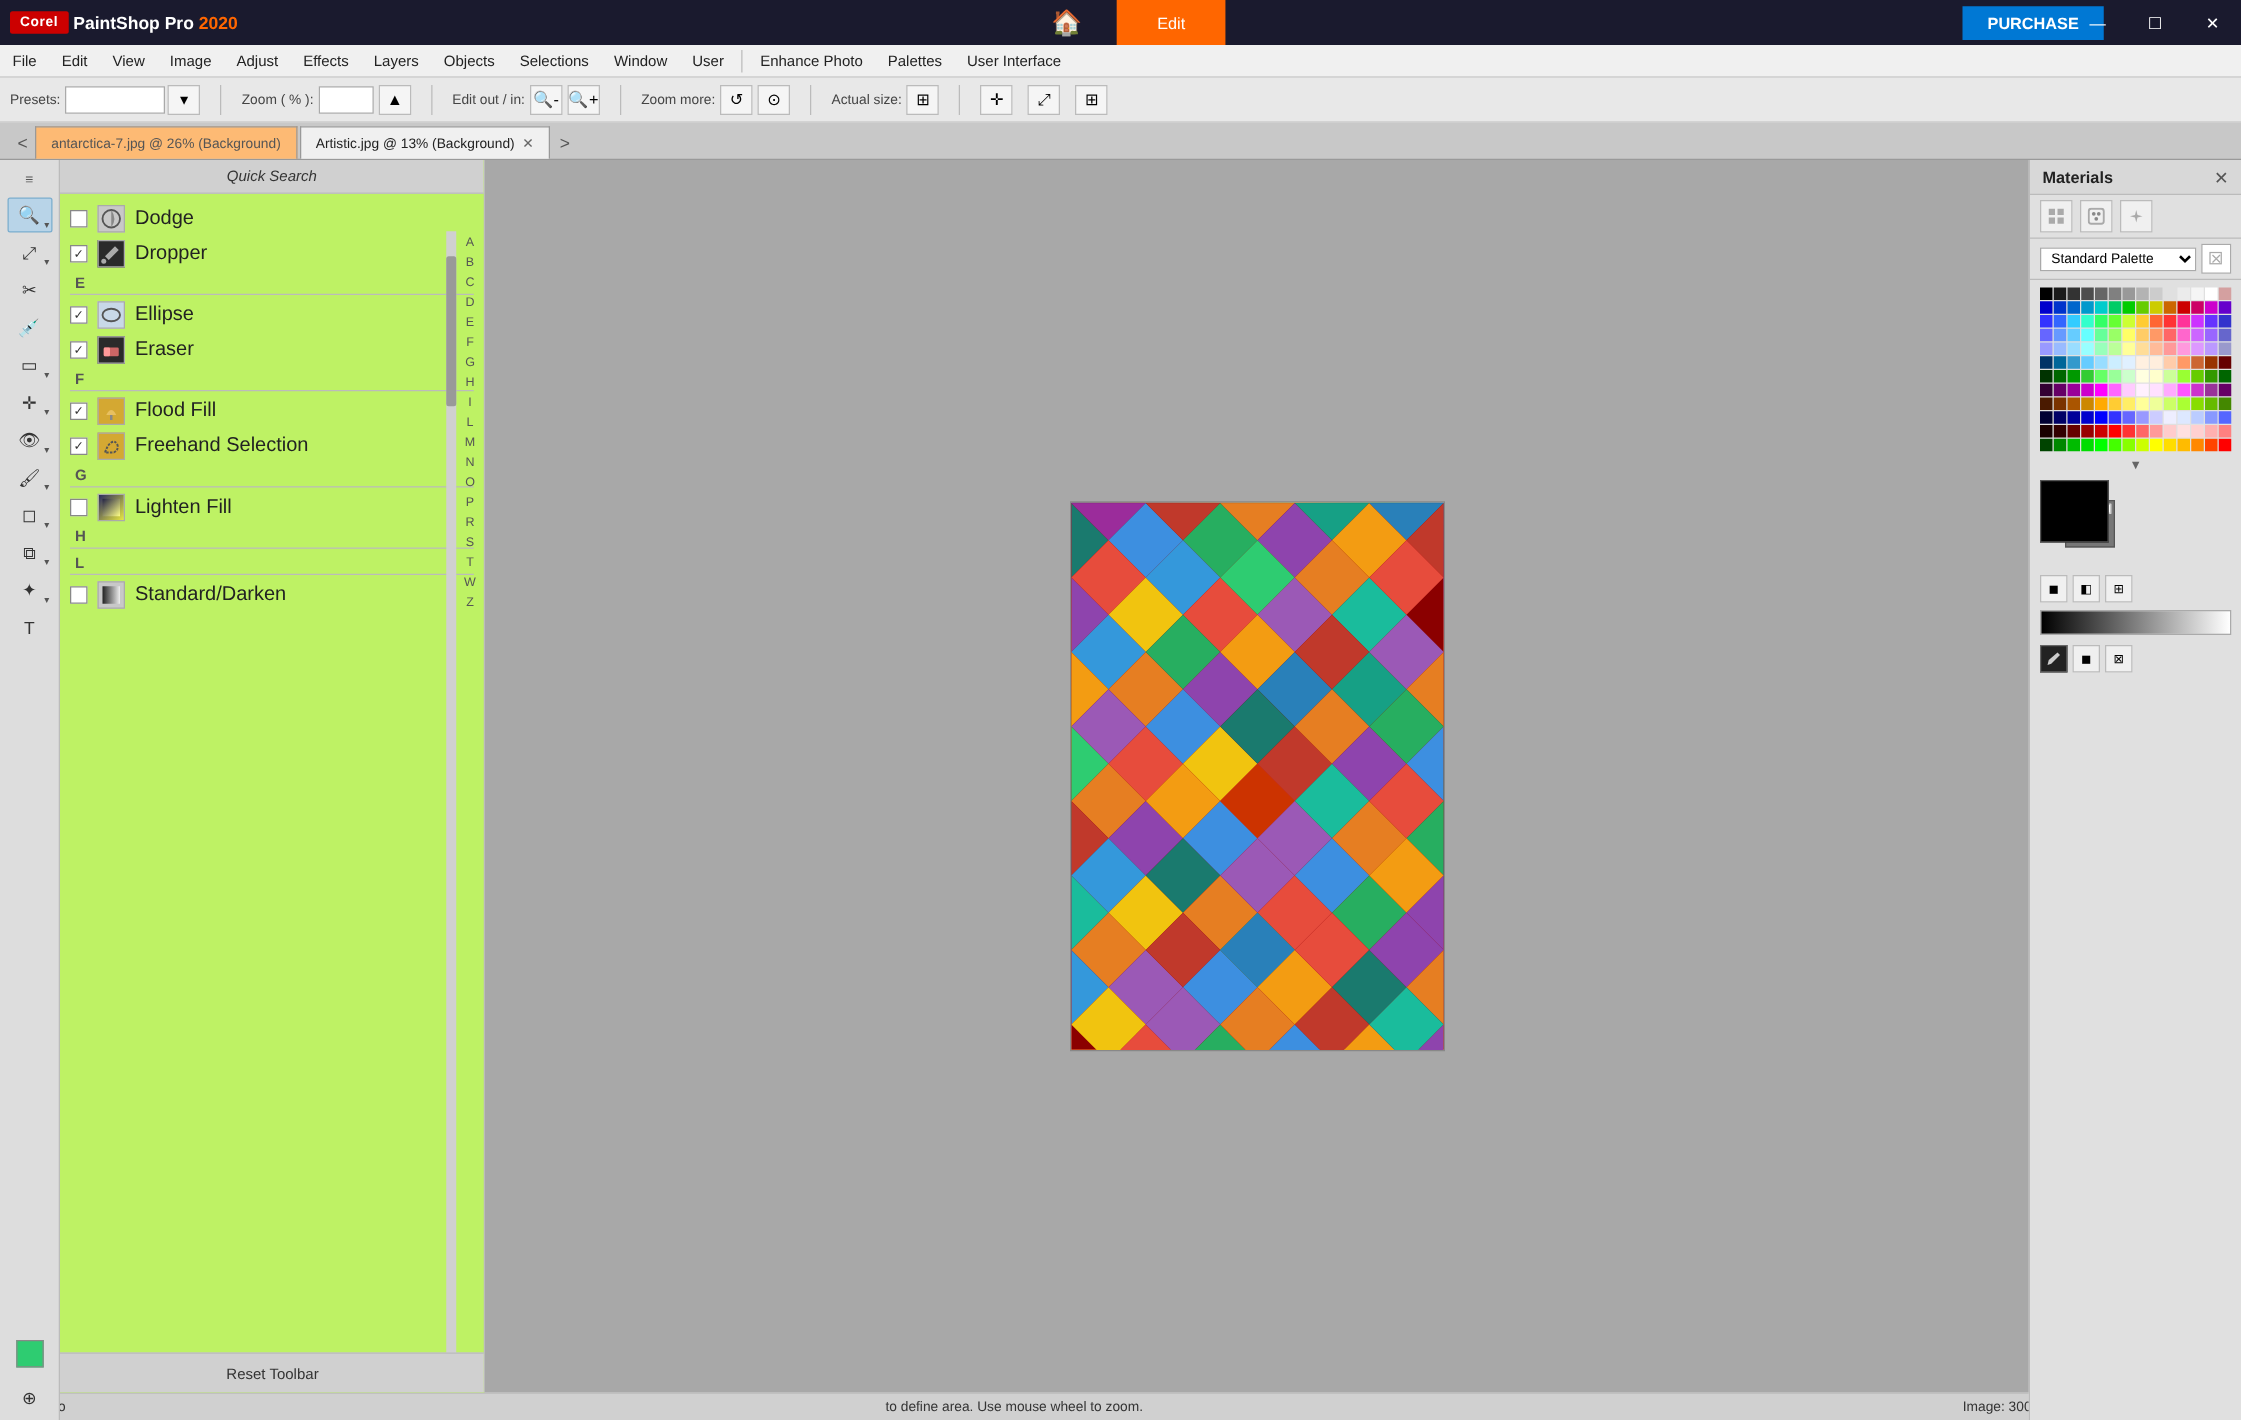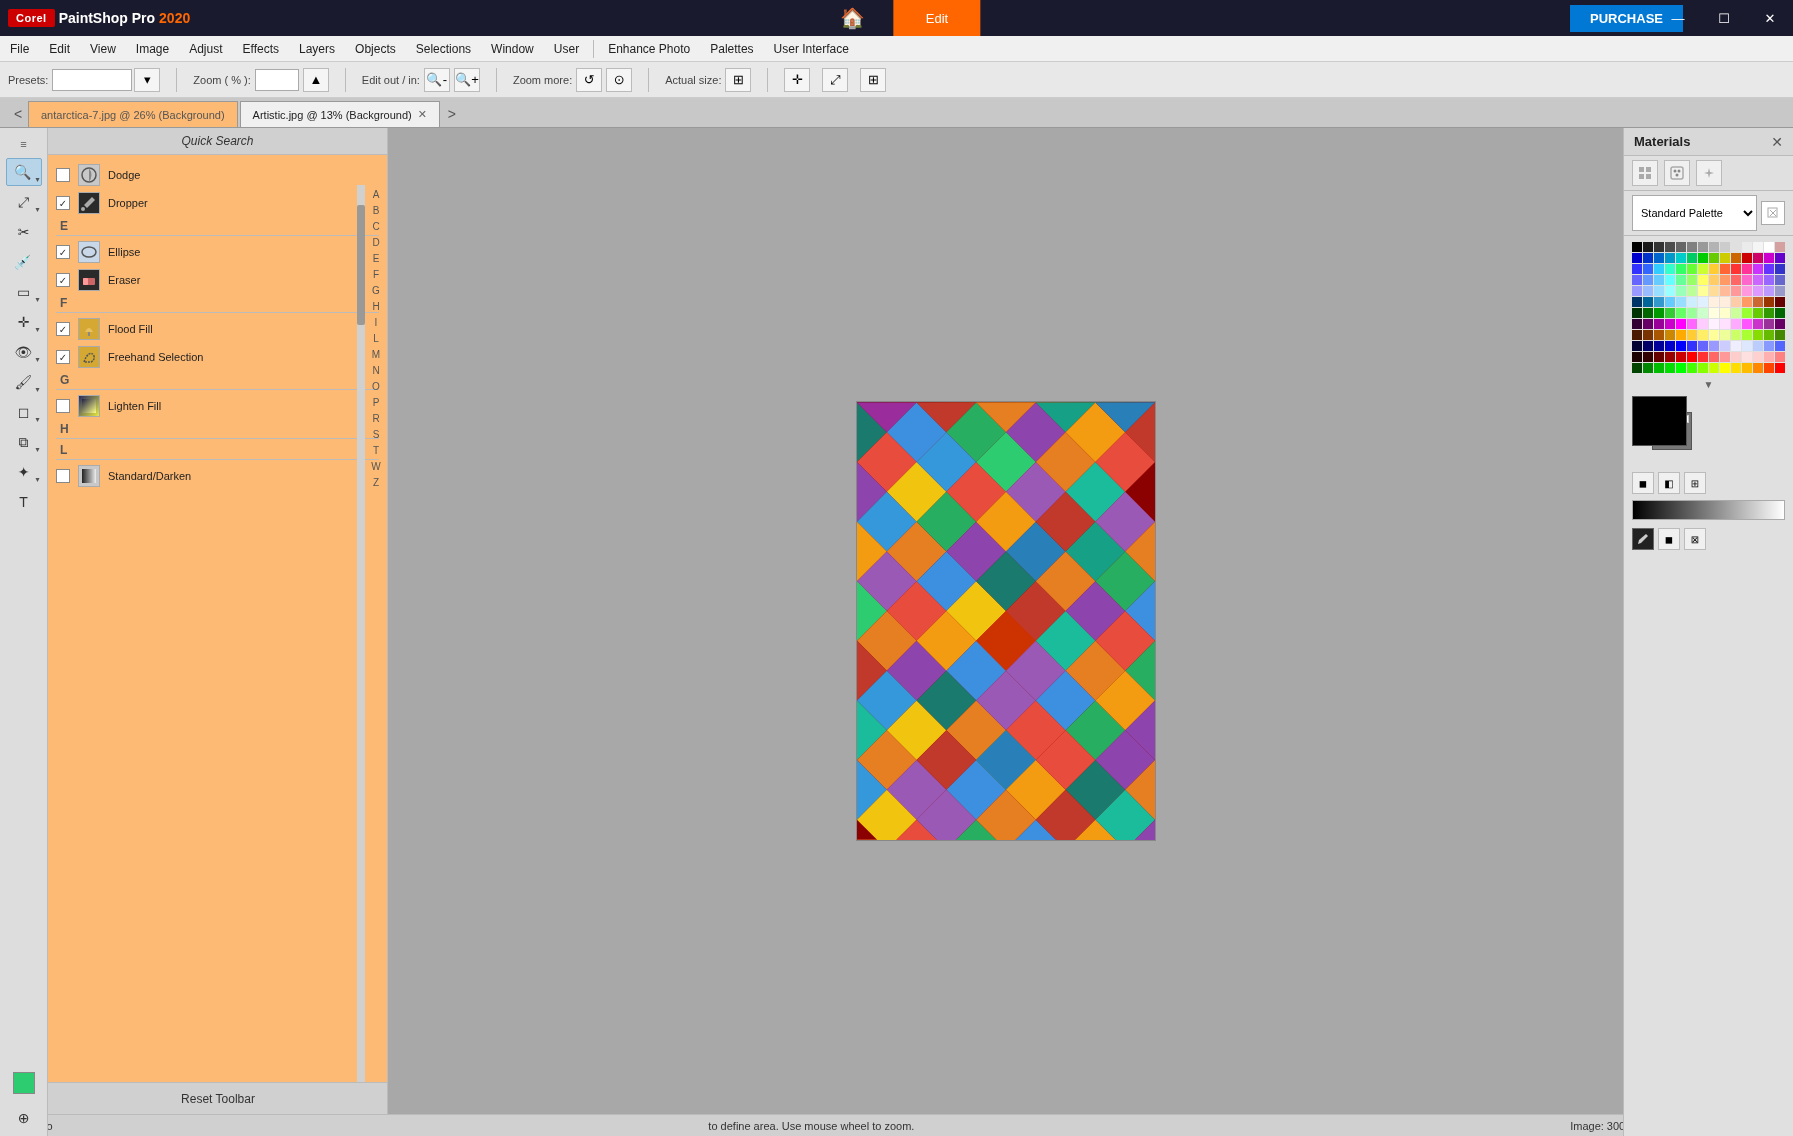--- a/index.html
+++ b/index.html
@@ -77,38 +77,38 @@
     .tool-btn.active { background: #b8d4e8; border-color: #7aadce; }
     .tool-dropdown { font-size: 8px; position: absolute; right: 1px; bottom: 1px; color: #555; }
     #left-panel-top { width: 36px; height: 24px; display: flex; align-items: center; justify-content: center; font-size: 11px; color: #555; cursor: pointer; }
 
     
     #color-swatch { width: 36px; height: 30px; margin-top: auto; display: flex; align-items: center; justify-content: center; }
     .swatch-fg { width: 22px; height: 22px; background: #2ecc71; border: 1px solid #888; cursor: pointer; }
 
     
     #quick-search-panel {
-      width: 340px; background: #fdba74; position: absolute; top: 128px; left: 48px; bottom: 22px;
+      width: 340px; background: #bef264; position: absolute; top: 128px; left: 48px; bottom: 22px;
       z-index: 89; border-right: 1px solid #bbb; display: flex; flex-direction: column;
       overflow: hidden;
     }
     #qs-header {
       background: #d0d0d0; padding: 6px 10px; font-size: 12px; color: #333; font-style: italic;
       border-bottom: 1px solid #bbb; text-align: center;
     }
     #qs-list { flex: 1; overflow-y: auto; padding: 4px 0; position: relative; }
     .qs-section-letter { font-size: 12px; color: #555; padding: 2px 12px 0; font-weight: bold; }
     .qs-divider { height: 1px; background: #bbb; margin: 2px 8px; }
     .qs-item {
       display: flex; align-items: center; padding: 3px 8px; gap: 8px; cursor: pointer;
     }
     .qs-checkbox { width: 14px; height: 14px; border: 1px solid #888; background: white; display: flex; align-items: center; justify-content: center; font-size: 10px; flex-shrink: 0; }
     .qs-checkbox.checked { background: white; color: #333; }
     .qs-icon { width: 22px; height: 22px; background: #ccc; border: 1px solid #aaa; display: flex; align-items: center; justify-content: center; font-size: 12px; flex-shrink: 0; }
-    .qs-name { font-size: 11px; color: #222; }
+    .qs-name { font-size: 16px; color: #222; }
 
     
     #alpha-sidebar {
       position: absolute; right: 0; top: 30px; bottom: 30px; width: 22px;
       display: flex; flex-direction: column; align-items: center; justify-content: flex-start;
       padding: 2px 0; gap: 0;
     }
     .alpha-letter { font-size: 10px; color: #555; cursor: pointer; line-height: 16px; }
 
     
@@ -158,21 +158,21 @@
       background: #d8d8d8; height: 28px; display: flex; align-items: center; justify-content: space-between;
       padding: 0 10px; border-bottom: 1px solid #bbb;
     }
     #materials-title { font-size: 13px; font-weight: bold; color: #222; }
     #materials-close { cursor: pointer; font-size: 14px; color: #555; background: none; border: none; }
     #materials-icons { display: flex; align-items: center; padding: 4px 8px; gap: 6px; border-bottom: 1px solid #bbb; }
     .mat-icon-btn { width: 26px; height: 26px; border: 1px solid #bbb; background: #f0f0f0; cursor: pointer; display: flex; align-items: center; justify-content: center; font-size: 12px; }
 
     #palette-selector { display: flex; align-items: center; padding: 4px 8px; gap: 4px; border-bottom: 1px solid #bbb; }
     #palette-dropdown {
-      flex: 1; height: 36px; border: 1px solid #aaa; background: white; font-size: 11px; padding: 0 4px;
+      flex: 1; height: 19px; border: 1px solid #aaa; background: white; font-size: 11px; padding: 0 4px;
     }
     #palette-expand { width: 24px; height: 24px; border: 1px solid #aaa; background: white; cursor: pointer; display: flex; align-items: center; justify-content: center; font-size: 11px; }
 
     
     #color-grid { padding: 6px 8px; }
     #color-grid-inner { display: grid; grid-template-columns: repeat(14, 1fr); gap: 1px; }
     .color-cell { width: 10px; height: 10px; cursor: pointer; border: none; }
 
     #mat-tools { display: flex; align-items: center; gap: 4px; padding: 2px 8px; }
     .mat-tool-btn { width: 22px; height: 22px; border: 1px solid #bbb; background: #f0f0f0; cursor: pointer; display: flex; align-items: center; justify-content: center; font-size: 10px; }

